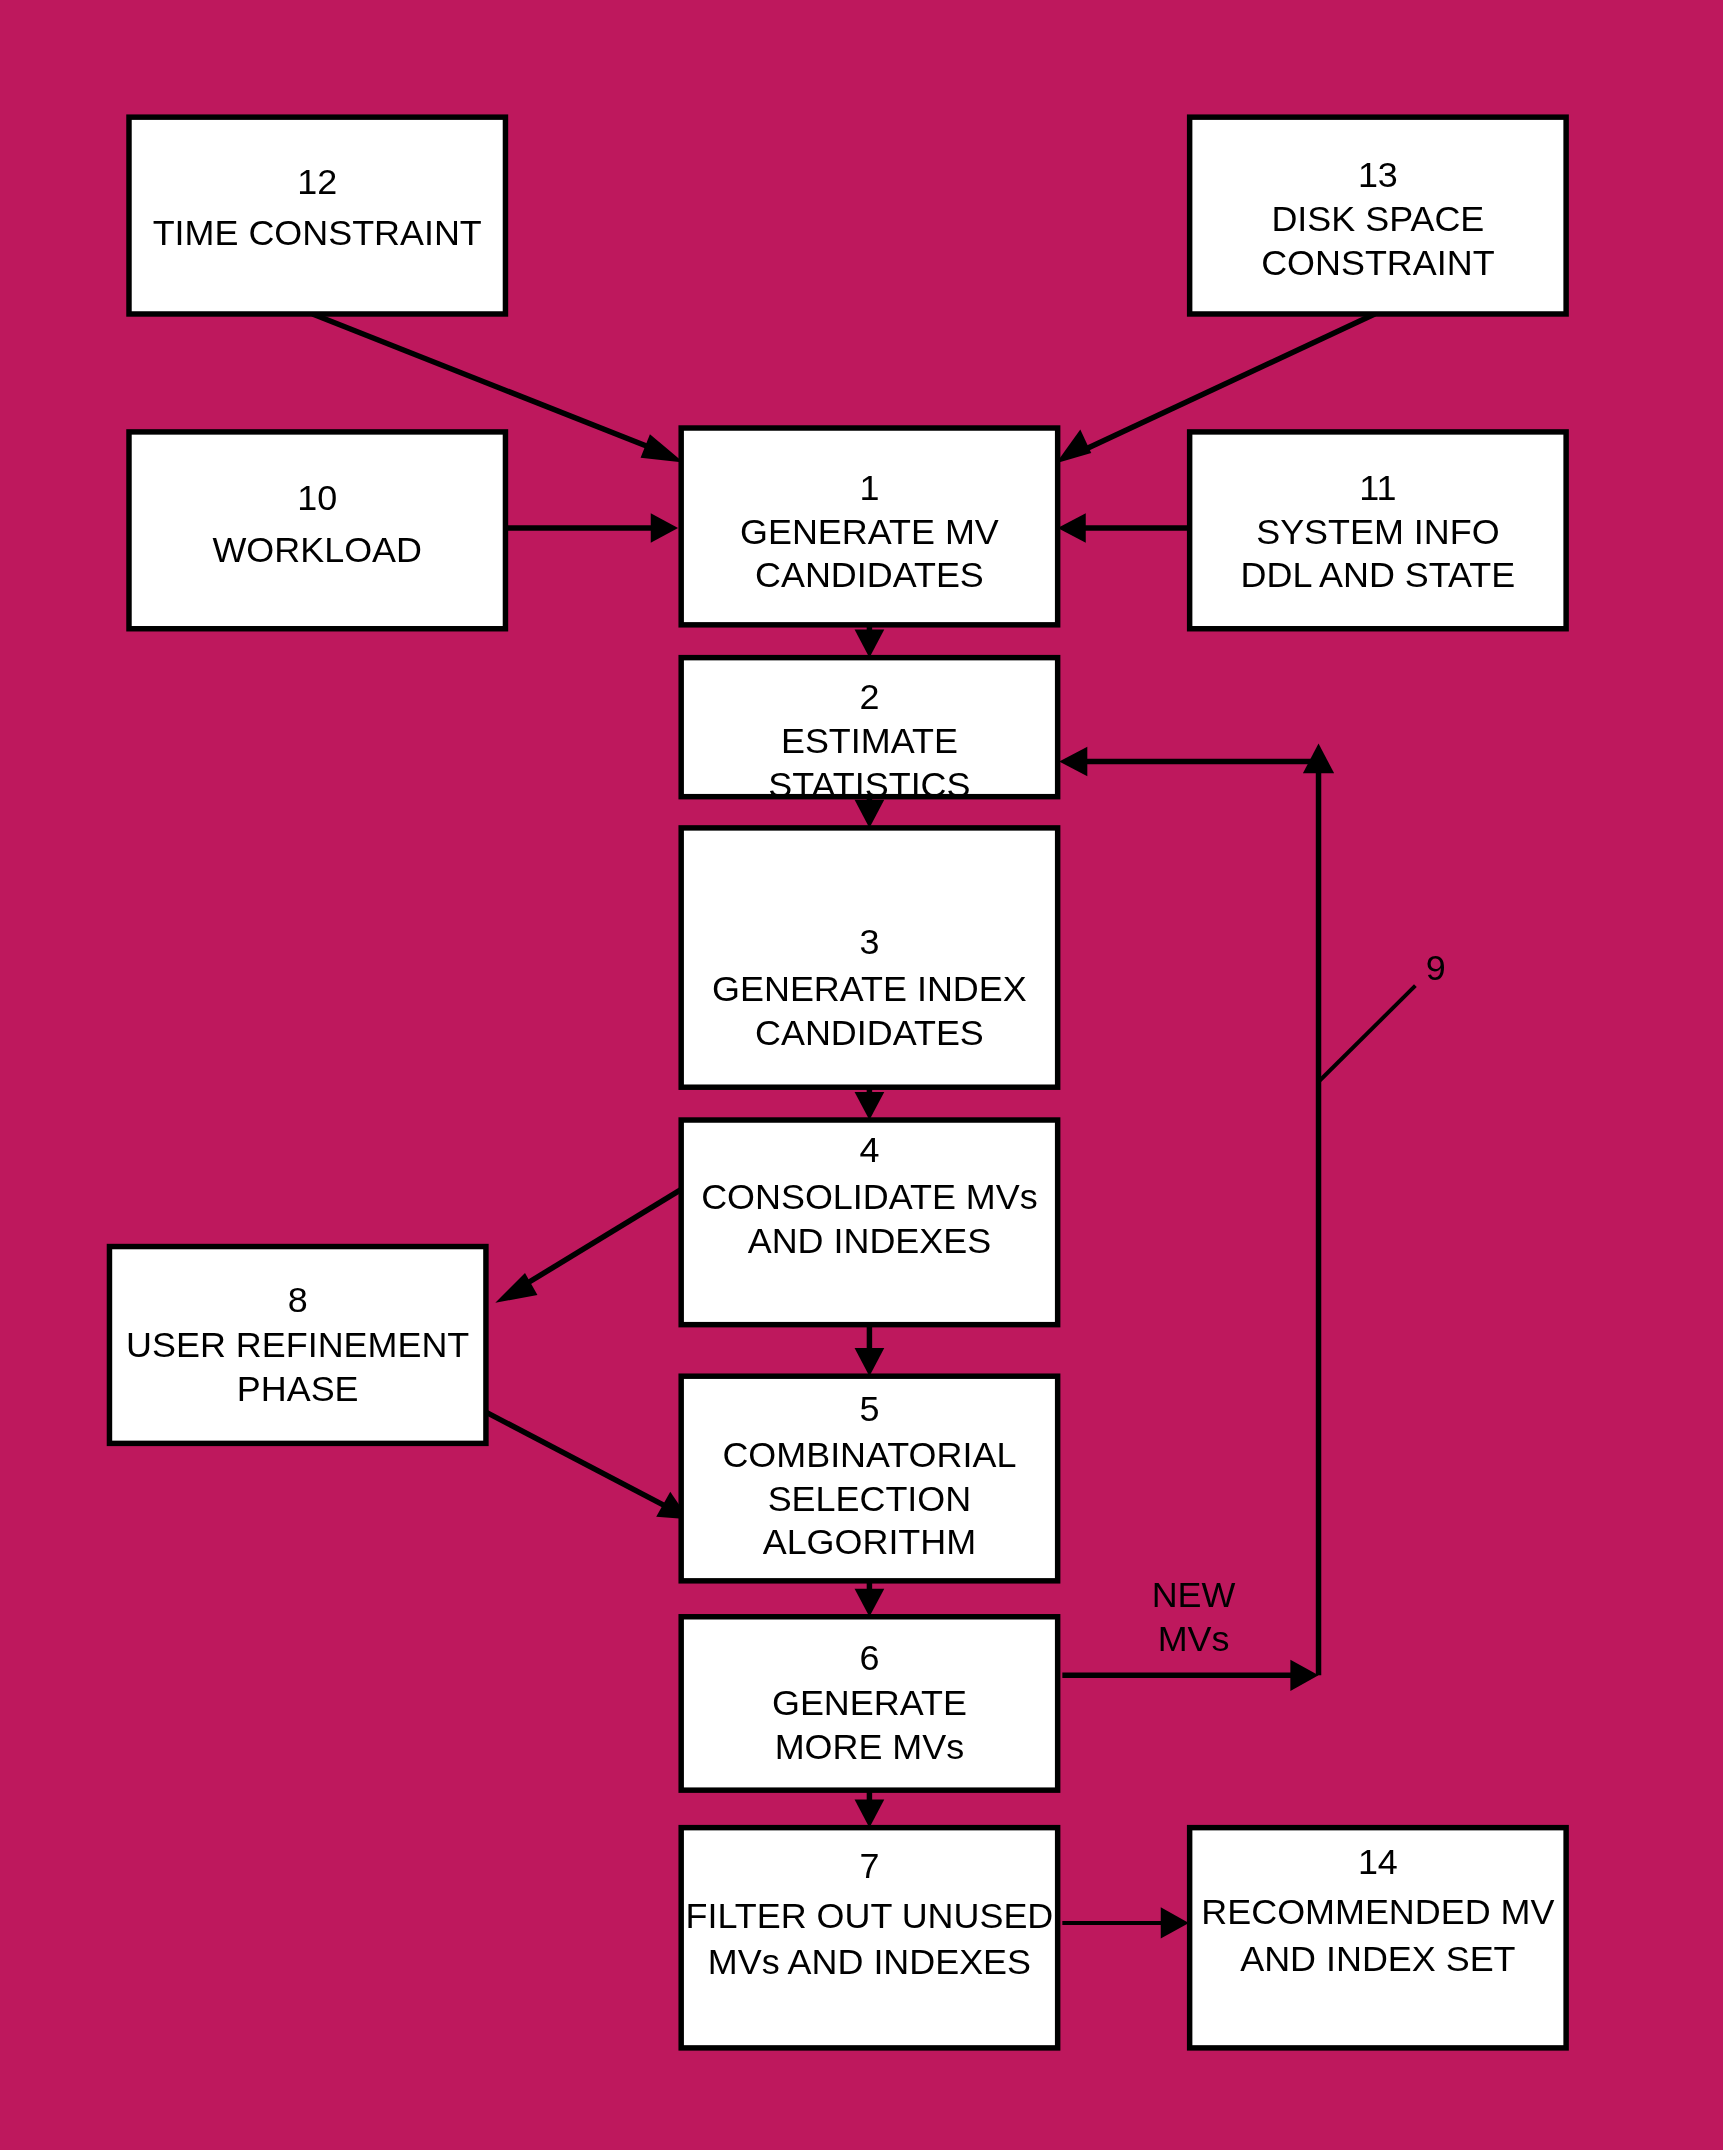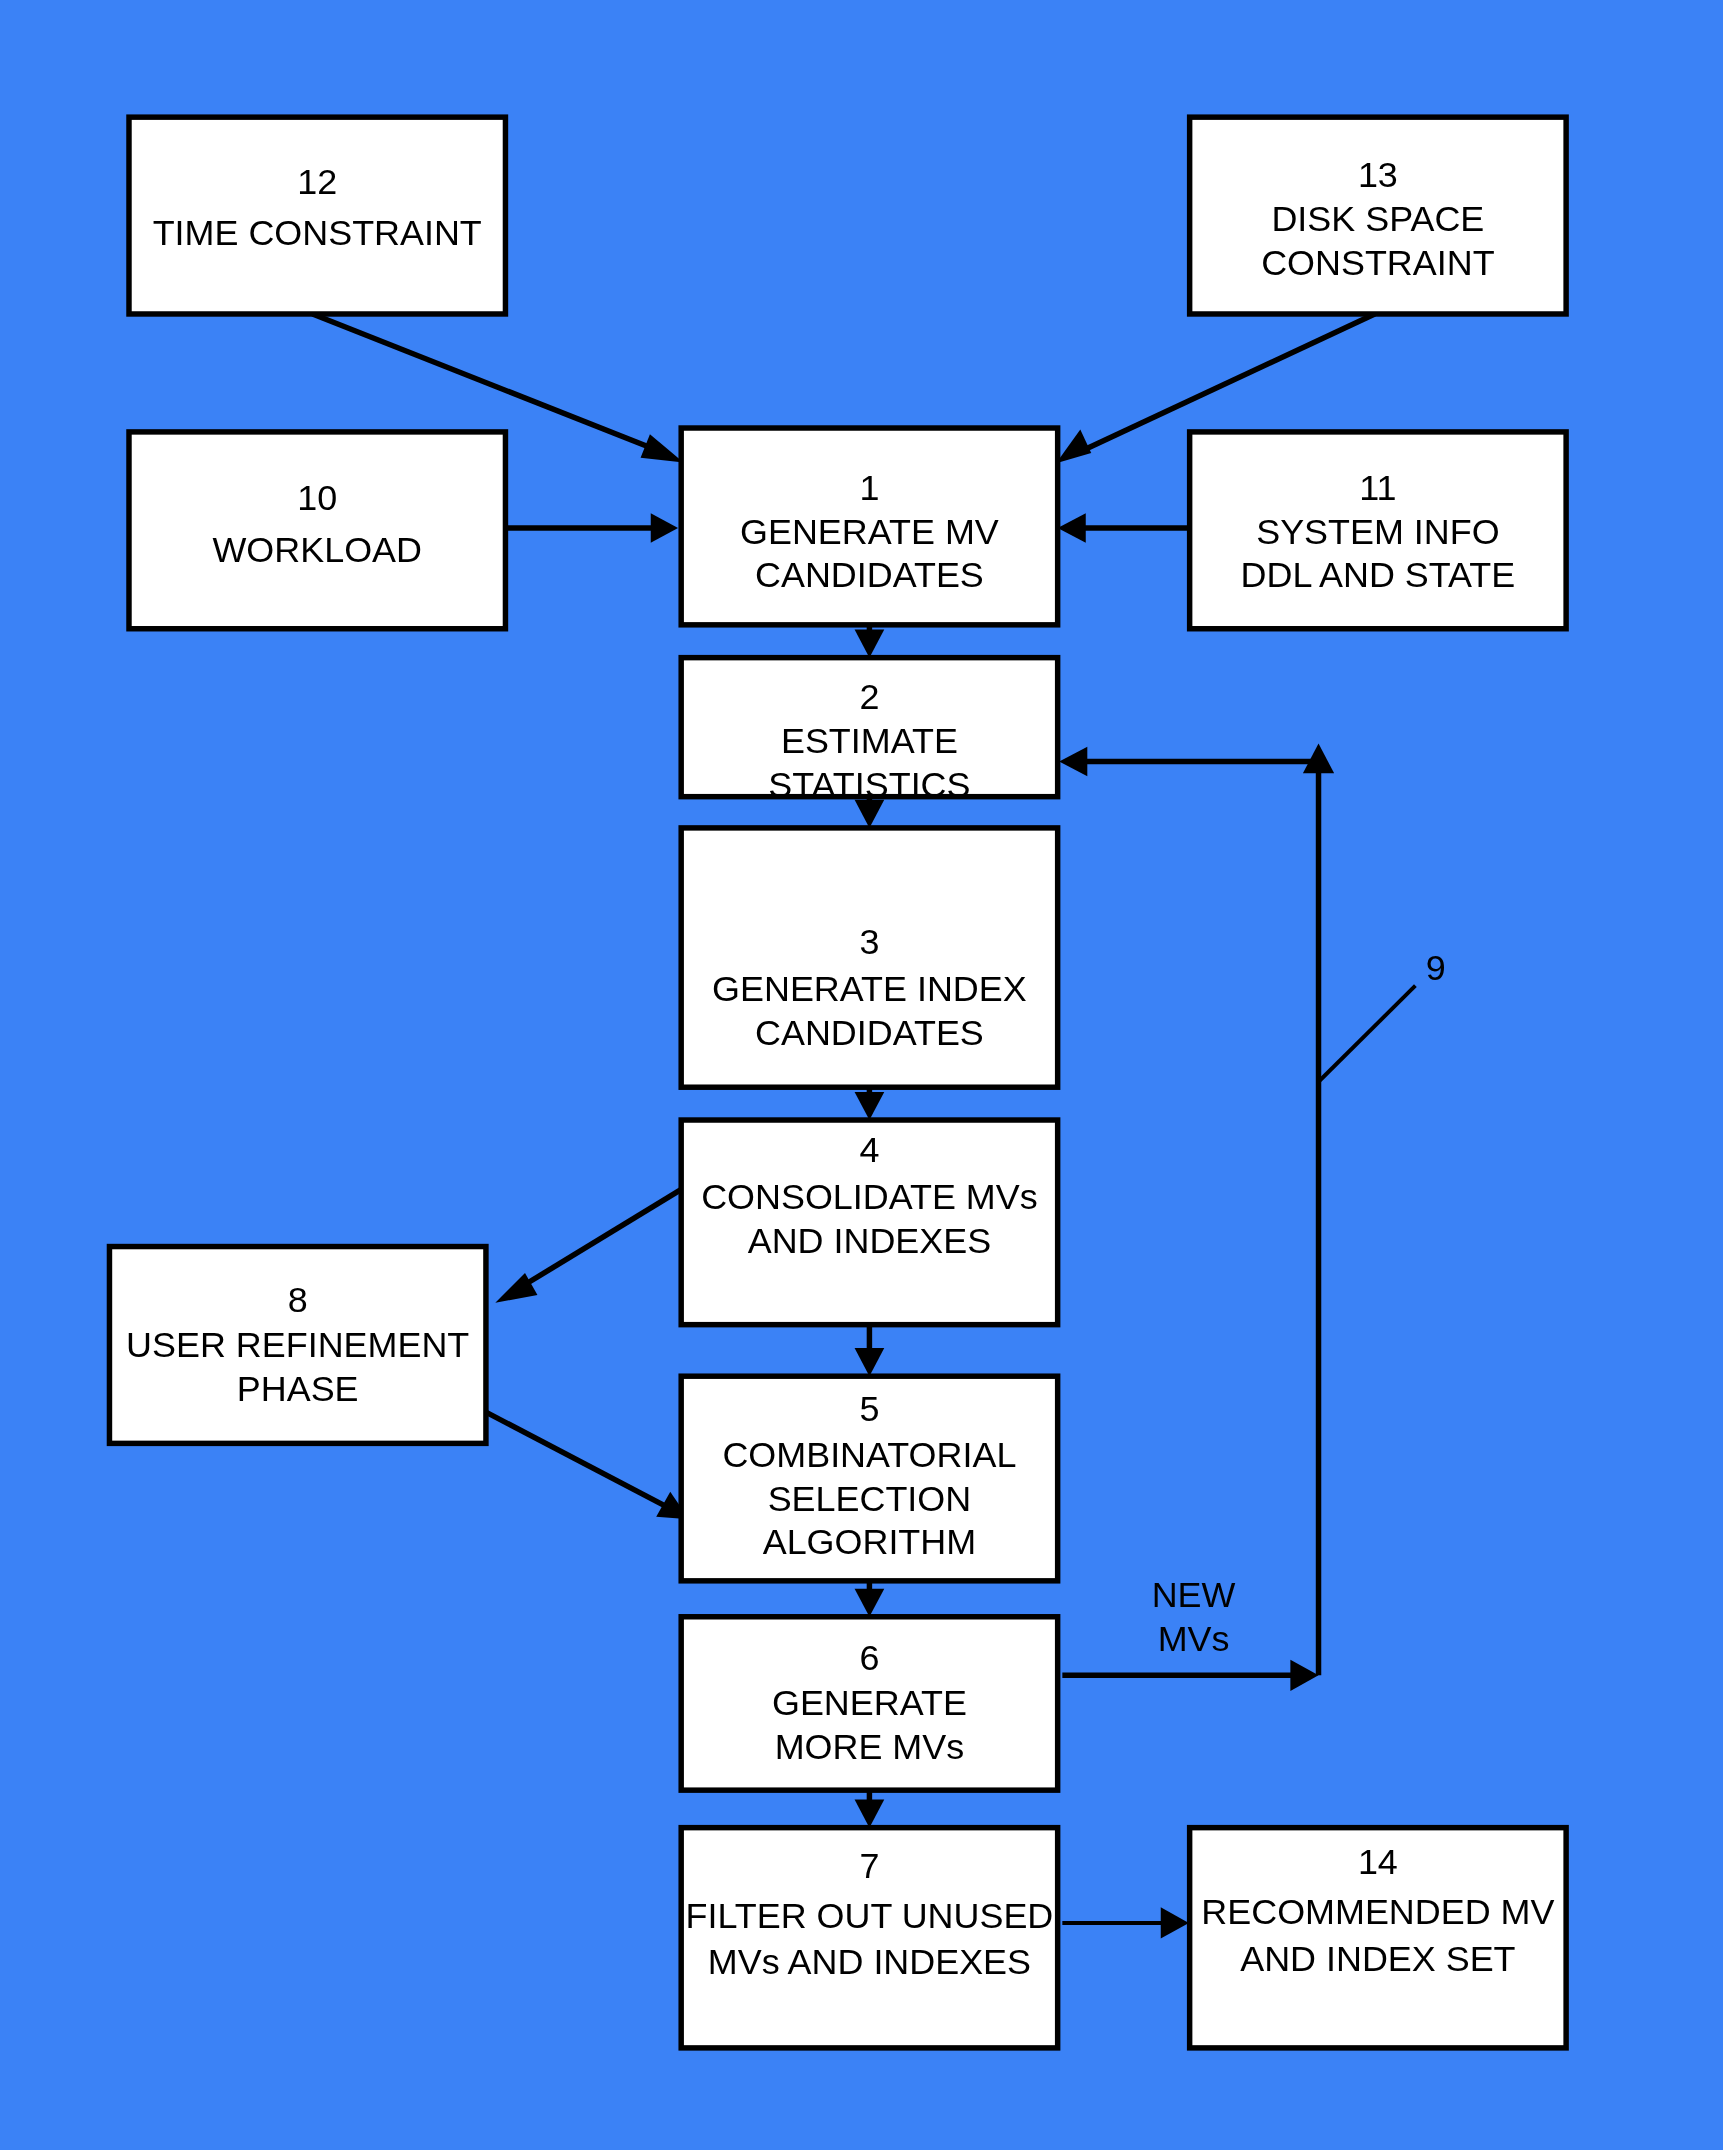--- a/index.html
+++ b/index.html
@@ -4,21 +4,21 @@
 <style>
   html, body {
     margin: 0;
     padding: 0;
     background: #ffffff;
   }
   #stage {
     position: relative;
     width: 1724px;
     height: 2151px;
-    background: #3b82f6;
+    background: #be185d;
     overflow: hidden;
     text-align: center;
   }
   svg.flow {
     position: absolute;
     left: 0;
     top: 0;
     width: 1724px;
     height: 2151px;
   }

